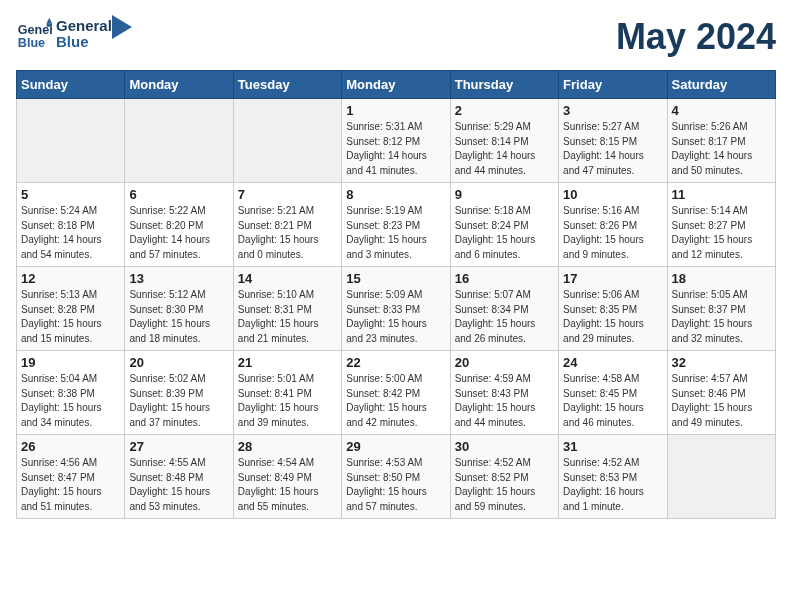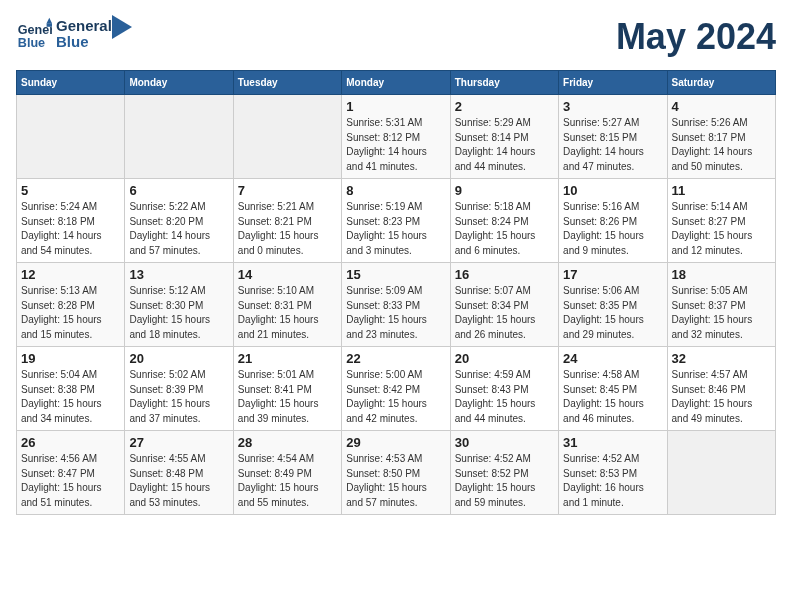--- a/index.html
+++ b/index.html
@@ -41,21 +41,21 @@
     table {
       width: 100%;
       border-collapse: collapse;
       font-size: 11px;
     }
     thead tr th {
       background: #2a6099;
       color: #fff;
       padding: 6px 4px;
       text-align: left;
-      font-size: 10px;
+      font-size: 13px;
       font-weight: bold;
       border: 1px solid #1a4a7a;
     }
     tbody tr td {
       border: 1px solid #ccc;
       vertical-align: top;
       padding: 4px;
       width: 107px;
       min-height: 80px;
       background: #fff;

